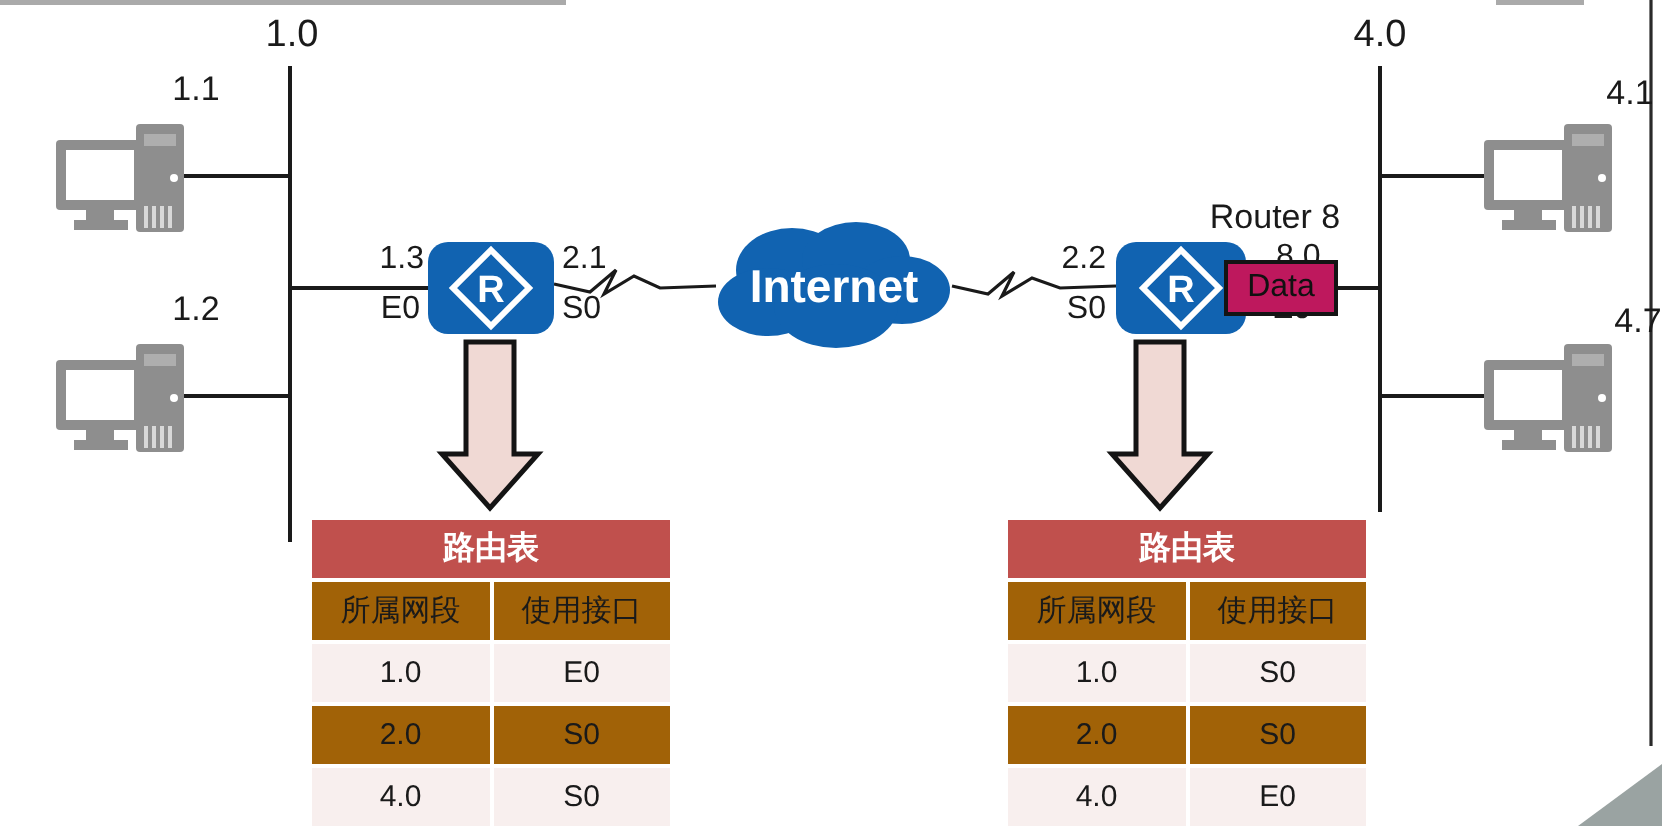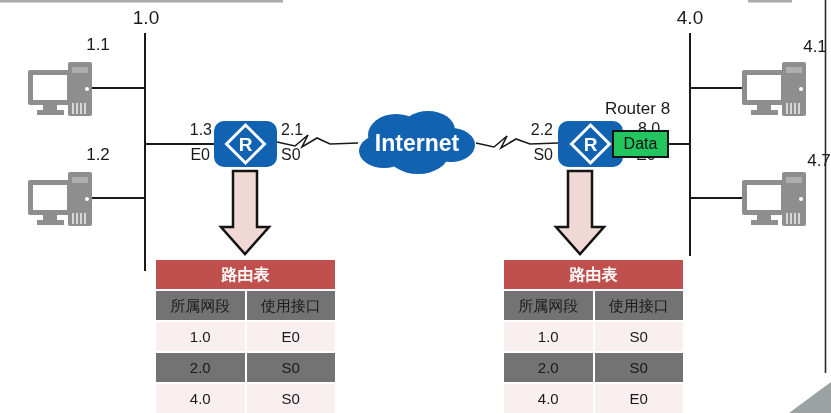--- a/index.html
+++ b/index.html
@@ -4,30 +4,30 @@
 <style>
   html,body{margin:0;padding:0;background:#fff;}
   .stage{position:relative;width:831px;height:413px;background:#ffffff;overflow:hidden;
          font-family:"Liberation Sans",sans-serif;color:#1a1a1a;}
   svg{position:absolute;left:0;top:0;z-index:0;}
   .lbl{position:absolute;z-index:2;color:#1a1a1a;white-space:nowrap;}
   .f19{font-size:19px;} .f17{font-size:17px;margin-left:47px;} .f16{font-size:16px;}
   .ctr{text-align:center;} .rgt{text-align:right;}
   .under{z-index:1;}
   .databox{position:absolute;left:612px;top:130px;width:53px;height:24px;z-index:3;
-           background:#22c55e;border:2px solid #141414;font-size:16px;line-height:24px;
+           background:#be185d;border:2px solid #141414;font-size:16px;line-height:24px;
            text-align:center;color:#111;}
   .rtable{position:absolute;top:260px;width:179px;z-index:2;}
   .rt-title{height:29px;line-height:29px;margin-bottom:2px;background:#c0504d;color:#ffffff;
             font-weight:bold;font-size:16px;text-align:center;}
   .rt-row{display:flex;height:29px;line-height:29px;margin-bottom:2px;font-size:15px;text-align:center;}
   .rt-row:last-child{margin-bottom:0;}
   .rt-row .c1{flex:1;margin-right:2px;}
   .rt-row .c2{flex:1;}
-  .shade-a .c1,.shade-a .c2{background:#737373;}
+  .shade-a .c1,.shade-a .c2{background:#a16207;}
   .shade-b .c1,.shade-b .c2{background:#f8efee;}
 </style>
 </head>
 <body>
 
 <div class="stage">
 
   <svg width="831" height="413" viewBox="0 0 831 413">
     <defs>
       <g id="pc">

